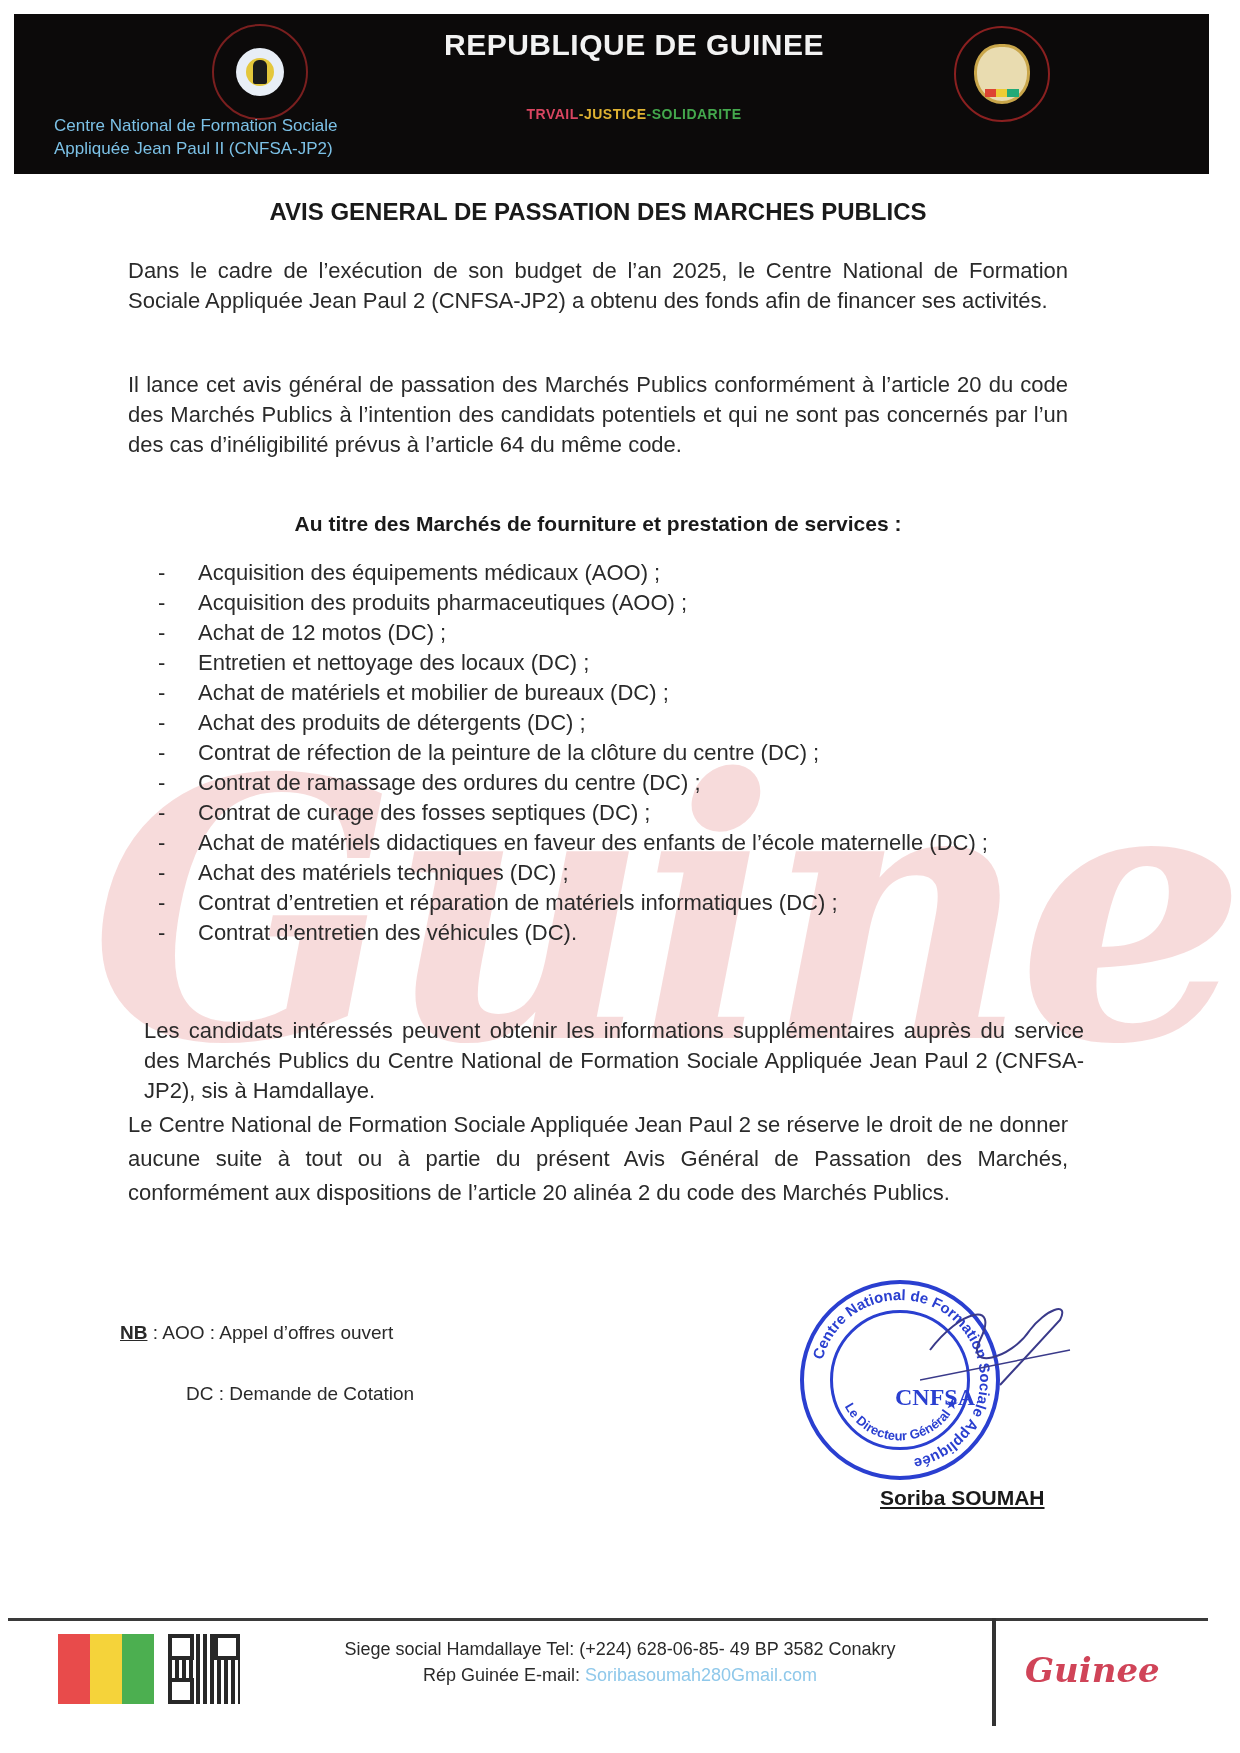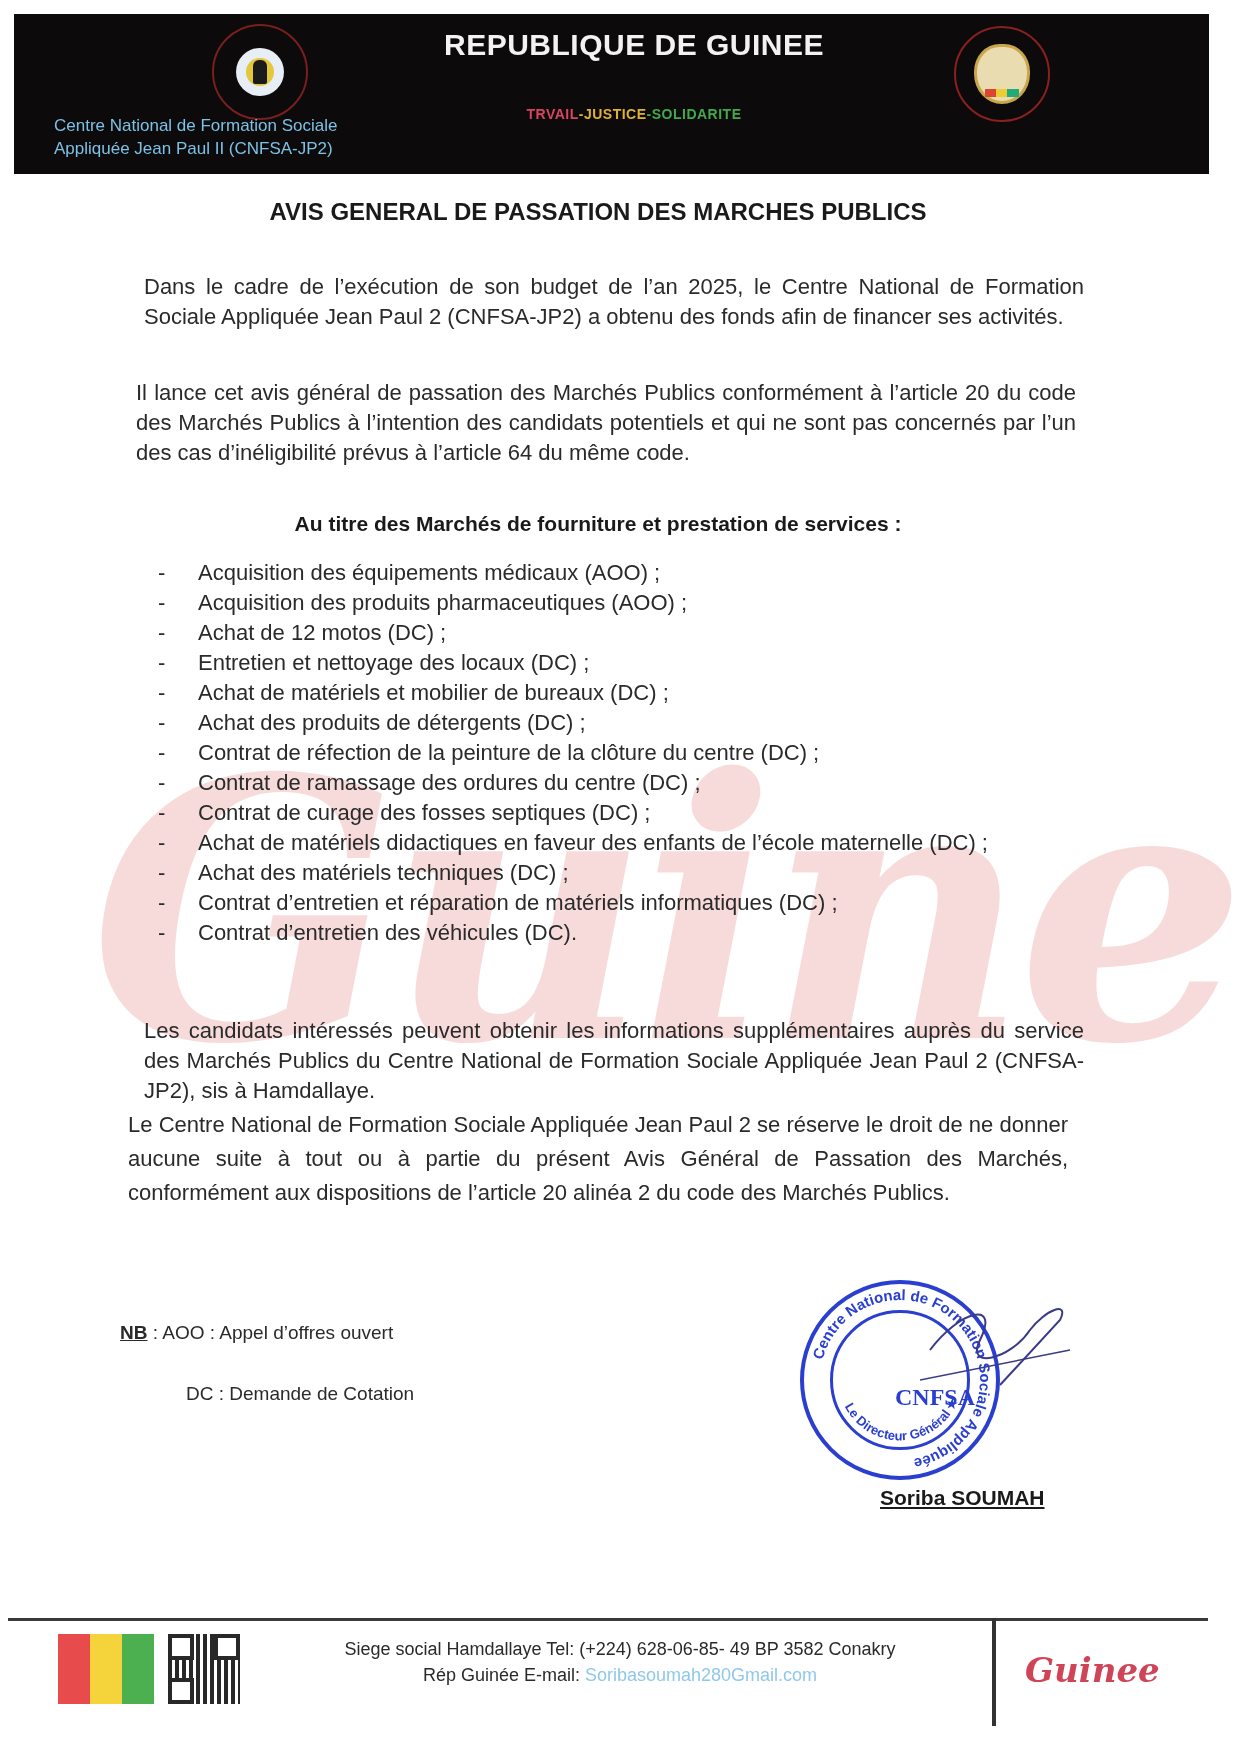--- a/index.html
+++ b/index.html
@@ -78,22 +78,22 @@
     <div>Appliquée Jean Paul II (CNFSA-JP2)</div>
   </div>
 </div>
 
 <div class="watermark">
   <span>Guinee</span>
 </div>
 
 <div class="doc">
   <div class="title">AVIS GENERAL DE PASSATION DES MARCHES PUBLICS</div>
-  <p class="para p1" style="margin:16px">Dans le cadre de l’exécution de son budget de l’an 2025, le Centre National de Formation Sociale Appliquée Jean Paul 2 (CNFSA-JP2) a obtenu des fonds afin de financer ses activités.</p>
-  <p class="para p2" style="margin:8px">Il lance cet avis général de passation des Marchés Publics conformément à l’article 20 du code des Marchés Publics à l’intention des candidats potentiels et qui ne sont pas concernés par l’un des cas d’inéligibilité prévus à l’article 64 du même code.</p>
+  <p class="para p1" style="margin:0">Dans le cadre de l’exécution de son budget de l’an 2025, le Centre National de Formation Sociale Appliquée Jean Paul 2 (CNFSA-JP2) a obtenu des fonds afin de financer ses activités.</p>
+  <p class="para p2" style="margin:0">Il lance cet avis général de passation des Marchés Publics conformément à l’article 20 du code des Marchés Publics à l’intention des candidats potentiels et qui ne sont pas concernés par l’un des cas d’inéligibilité prévus à l’article 64 du même code.</p>
   <div class="section-head">Au titre des Marchés de fourniture et prestation de services :</div>
   <ul class="list" id="proc-list">
       <li><span class="dash">-</span><span>Acquisition des équipements médicaux (AOO) ;</span></li>
       <li><span class="dash">-</span><span>Acquisition des produits pharmaceutiques (AOO) ;</span></li>
       <li><span class="dash">-</span><span>Achat de 12 motos (DC) ;</span></li>
       <li><span class="dash">-</span><span>Entretien et nettoyage des locaux (DC) ;</span></li>
       <li><span class="dash">-</span><span>Achat de matériels et mobilier de bureaux (DC) ;</span></li>
       <li><span class="dash">-</span><span>Achat des produits de détergents (DC) ;</span></li>
       <li><span class="dash">-</span><span>Contrat de réfection de la peinture de la clôture du centre (DC) ;</span></li>
       <li><span class="dash">-</span><span>Contrat de ramassage des ordures du centre (DC) ;</span></li>

